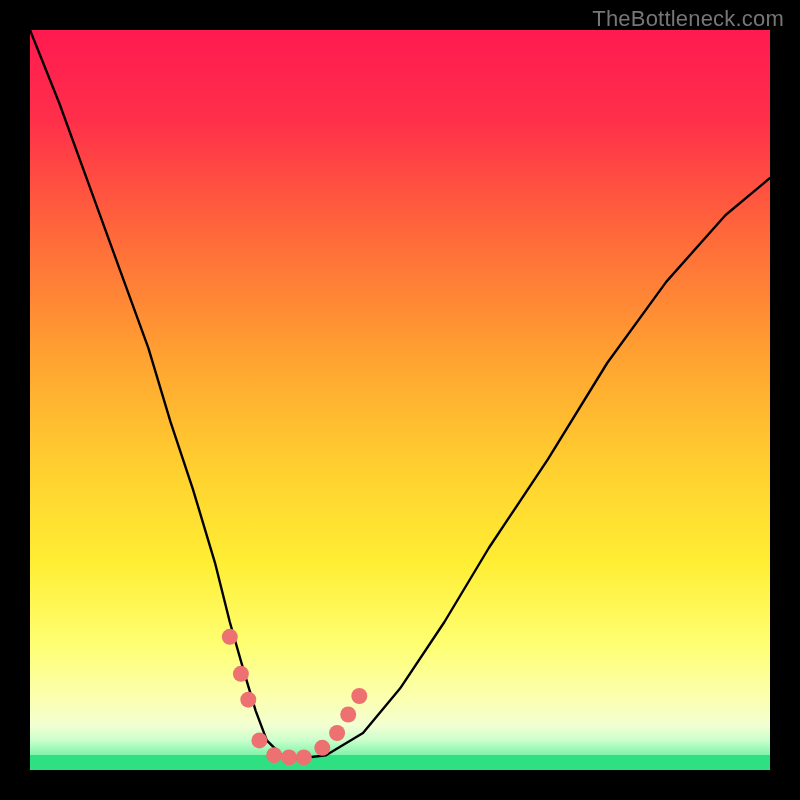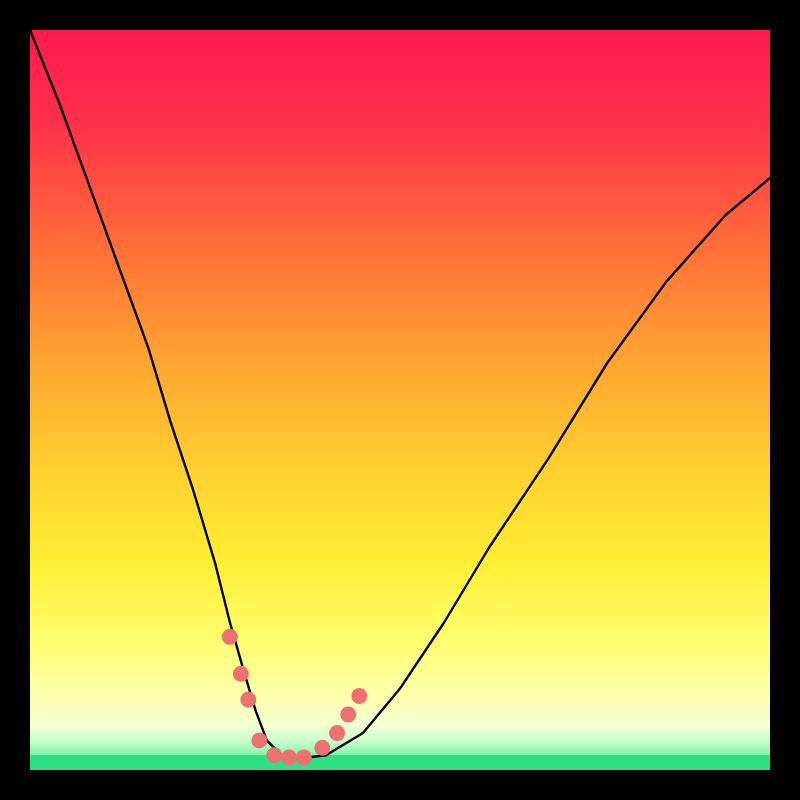--- a/index.html
+++ b/index.html
@@ -80,13 +80,14 @@
           <circle cx="259.0" cy="727.4" r="8" fill="#ed7170"></circle>
           <circle cx="273.8" cy="727.4" r="8" fill="#ed7170"></circle>
           <circle cx="292.3" cy="717.8" r="8" fill="#ed7170"></circle>
           <circle cx="307.1" cy="703.0" r="8" fill="#ed7170"></circle>
           <circle cx="318.2" cy="684.5" r="8" fill="#ed7170"></circle>
           <circle cx="329.3" cy="666.0" r="8" fill="#ed7170"></circle>
         </g>
     </svg>
   </div>
 
+  <div class="watermark">TheBottleneck.com</div>
 </div>
 
 </body></html>

